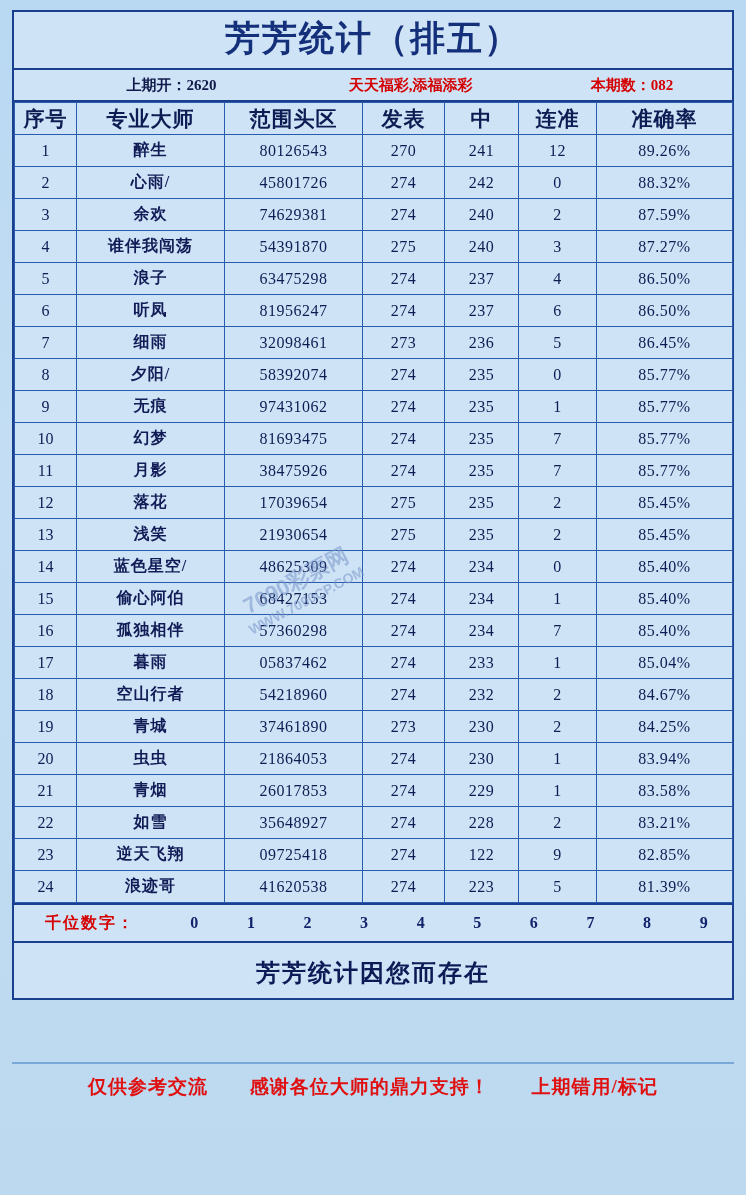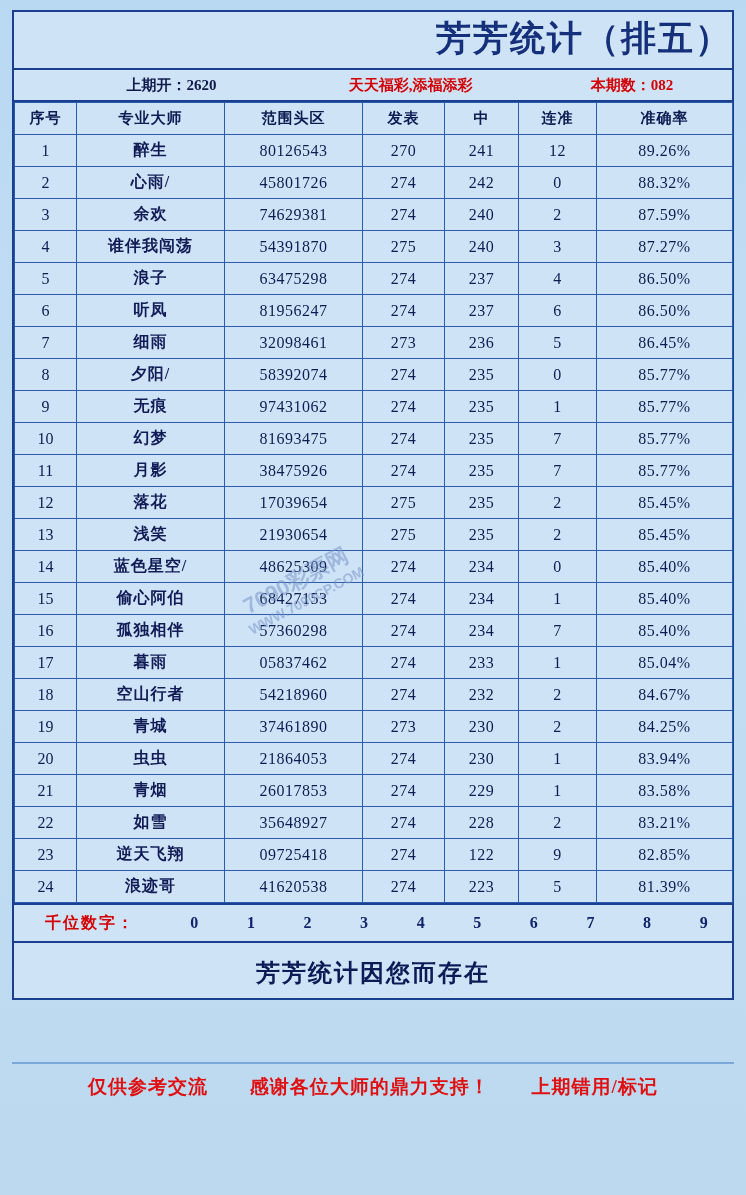--- a/index.html
+++ b/index.html
@@ -25,21 +25,21 @@
     position: absolute;
     left: 12px;
     top: 10px;
     width: 722px;
     border: 2px solid #1b3f8f;
     background: #cfe3f7;
     box-sizing: border-box;
   }
   .title-bar {
     border-bottom: 2px solid #1b3f8f;
-    text-align: right;
+    text-align: center;
     padding: 3px 0 6px 0;
     background: #cfe3f7;
   }
   .title-bar .title {
     font-size: 35px;
     font-weight: bold;
     color: #15307a;
     letter-spacing: 2px;
     font-family: "DejaVu Serif", "Liberation Serif", serif;
   }
@@ -80,21 +80,21 @@
     border: 1px solid #2a5cad;
     text-align: center;
     font-size: 16px;
     height: 31px;
     padding: 0;
     color: #0d1c52;
     font-family: "Liberation Serif", "DejaVu Serif", serif;
   }
   table.main th {
     font-weight: bold;
-    font-size: 15px;
+    font-size: 21px;
     letter-spacing: 1px;
     font-family: Liberation Mono, monospace;
   }
   table.main td.name {
     font-weight: bold;
     color: #111c56;
     letter-spacing: 1px;
   }
   table.main td.num {
     font-family: "Liberation Serif", "DejaVu Serif", serif;

